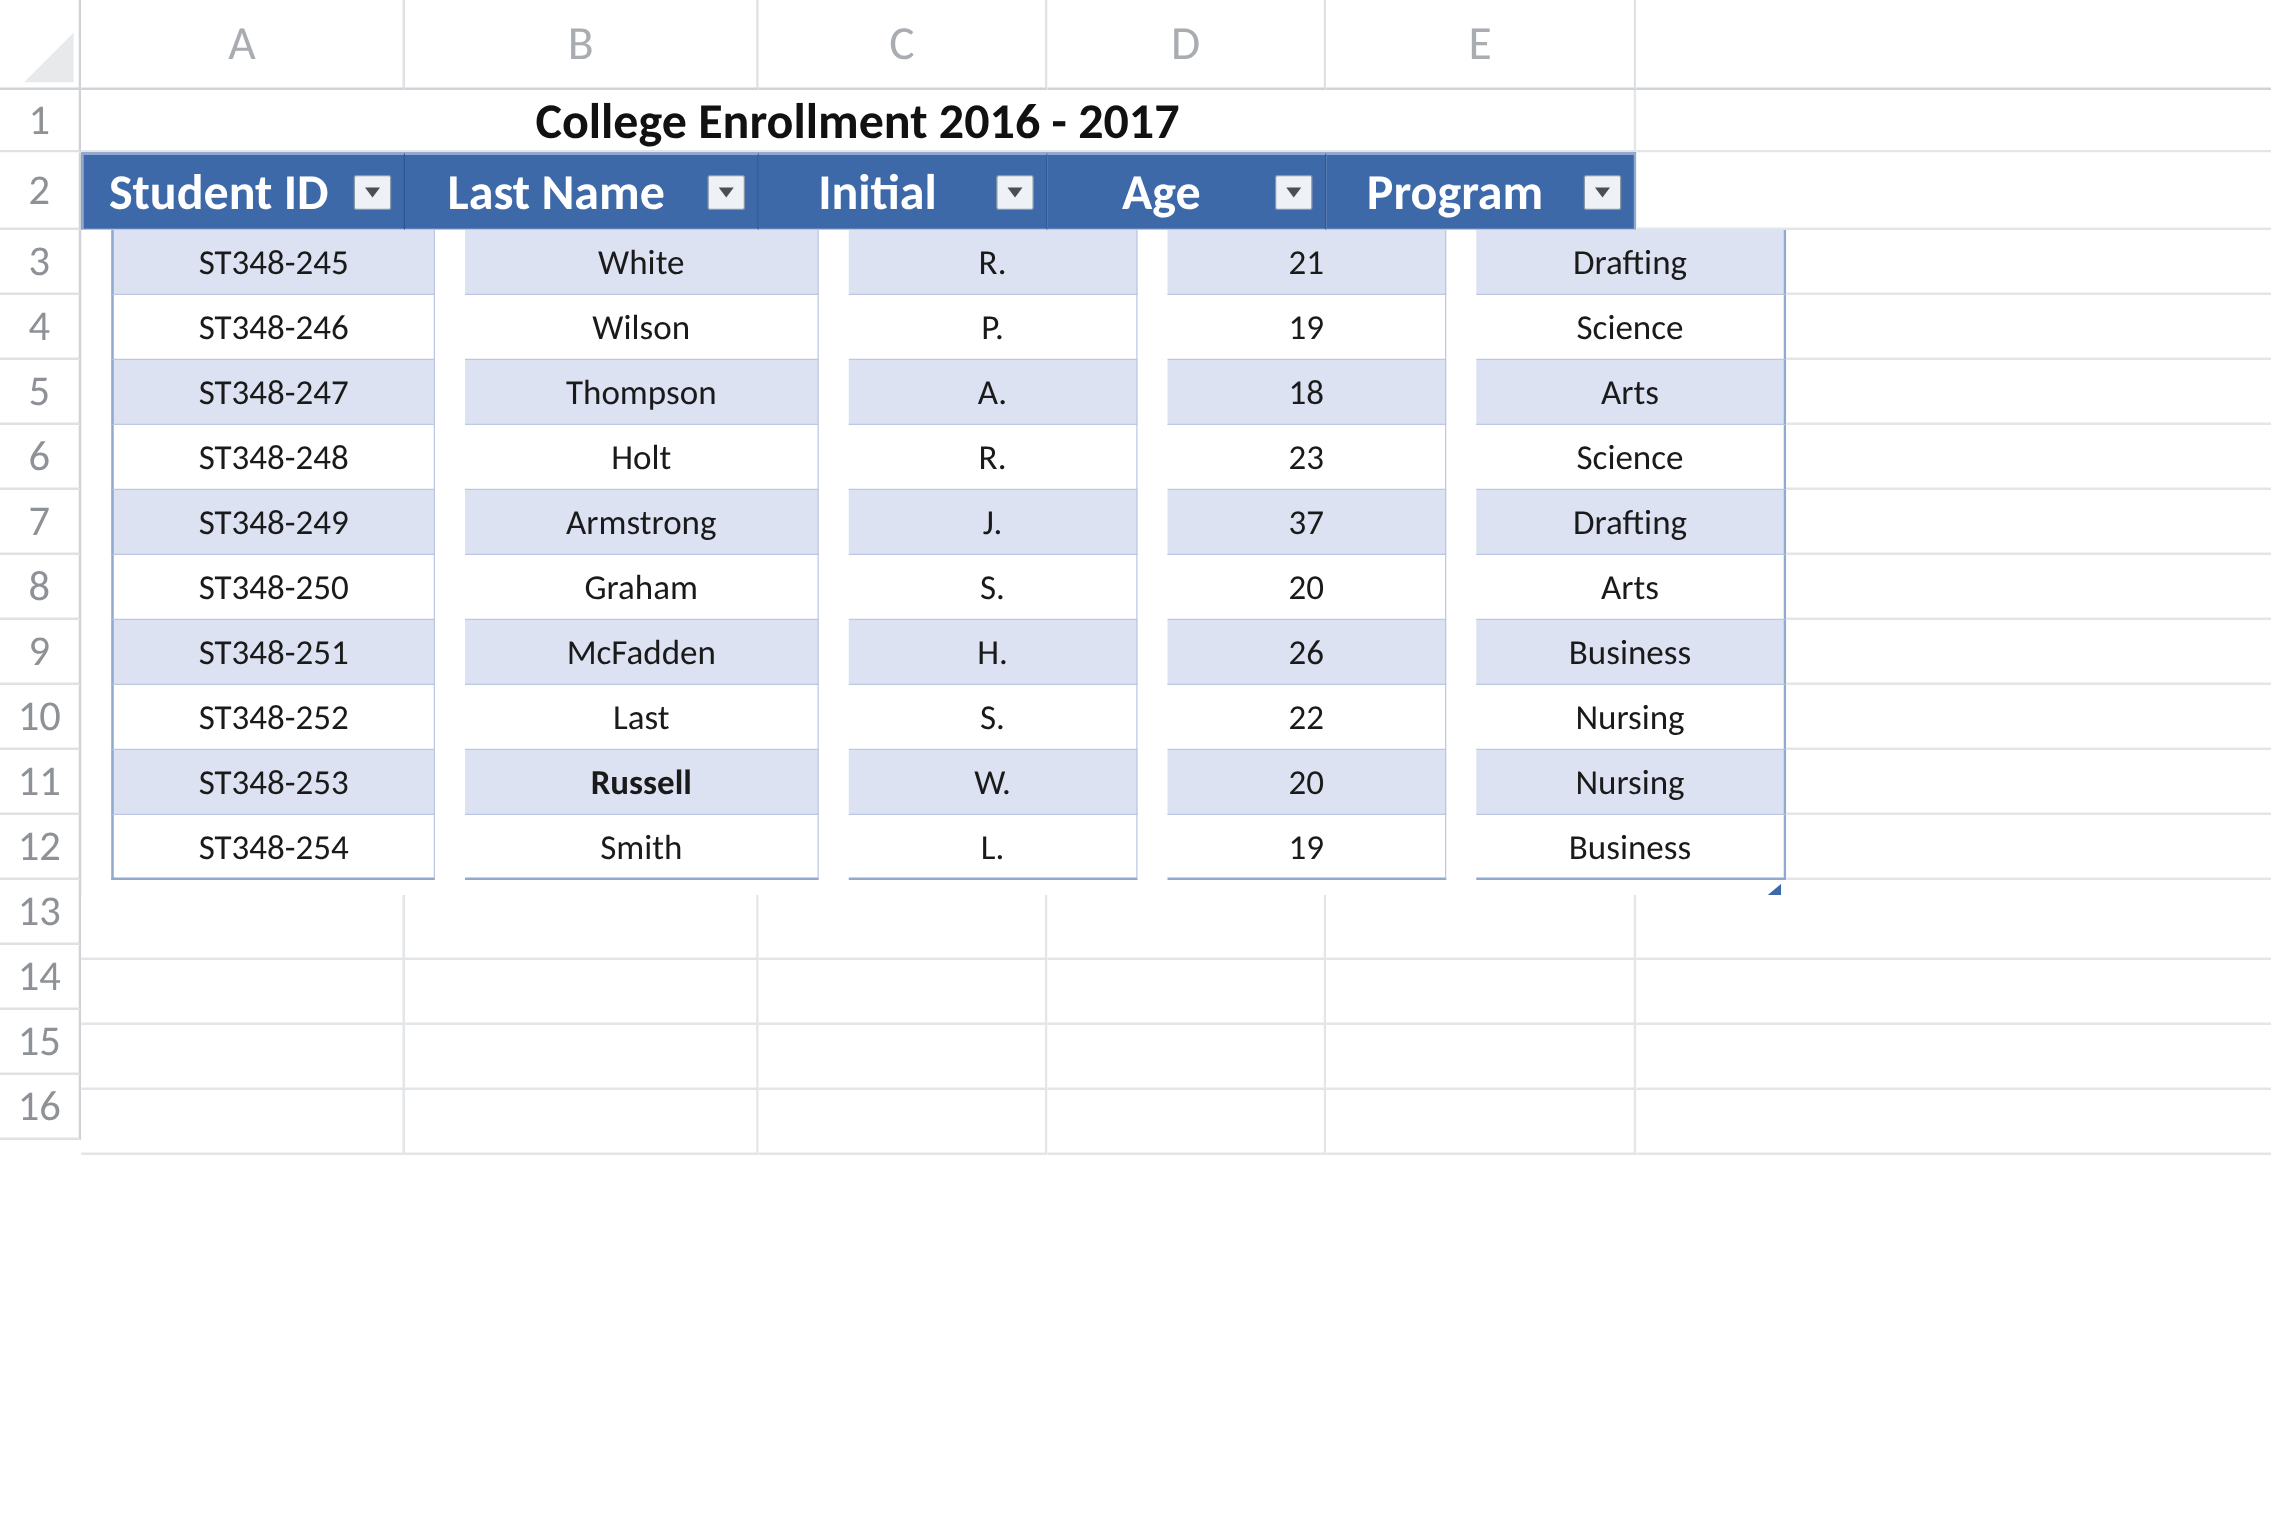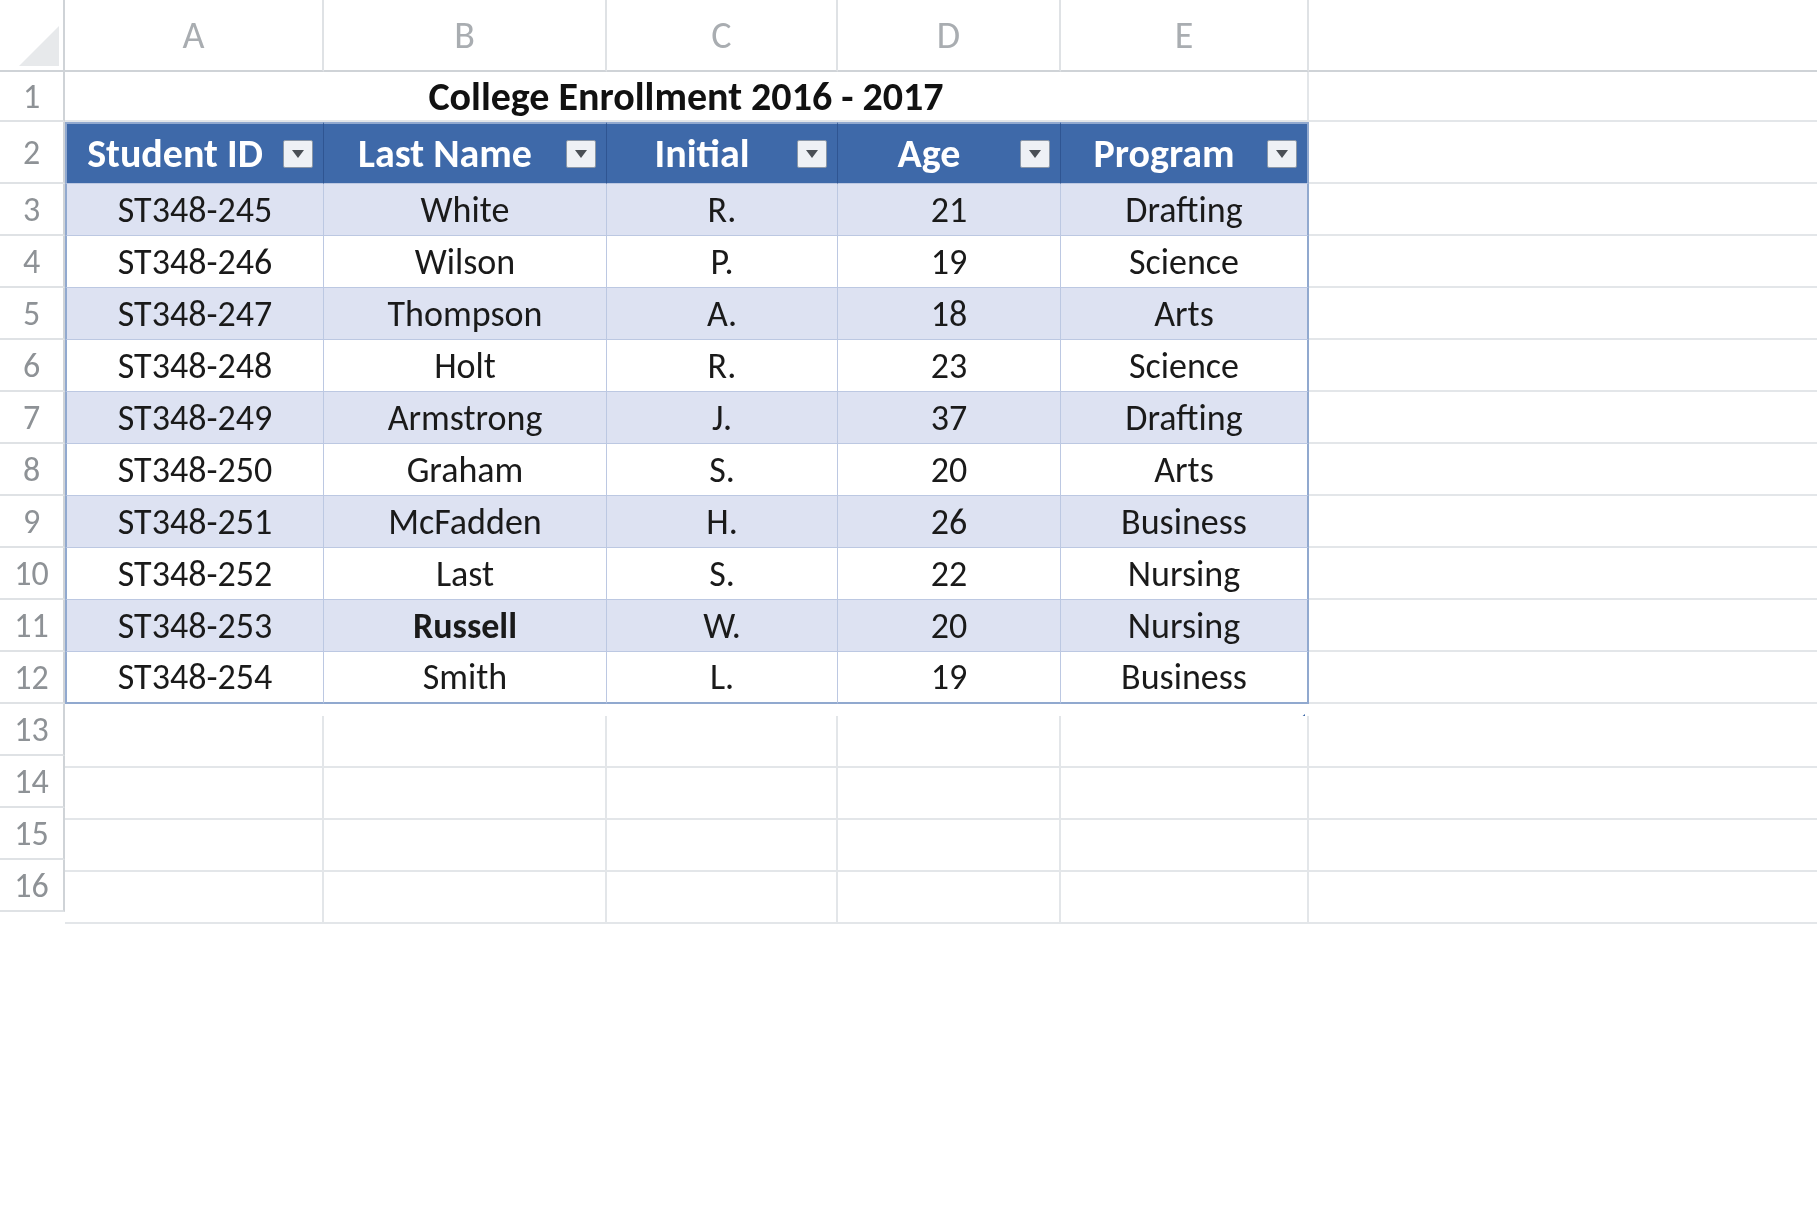--- a/index.html
+++ b/index.html
@@ -135,23 +135,24 @@
     background: #eef1f5;
     border: 1px solid #8a97a7;
     border-radius: 2px;
     display: flex;
     align-items: center;
     justify-content: center;
   }
   .filter-btn svg { display: block; }
   
   .data-cell {
-    font-size: 36px;
+    font-size: 28px;
     color: #1a1a1a;
     justify-content: center;
+    margin-left: 24px;
   }
   .band-even { background: #dde2f2; }
   .band-odd  { background: #ffffff; }
   .table-border-top    { border-top: 2px solid #91a9cf; }
   .table-border-left   { border-left: 2px solid #91a9cf; }
   .table-border-right  { border-right: 2px solid #91a9cf; }
   .table-border-bottom { border-bottom: 2px solid #91a9cf; }
   .inner-col-border { border-right: 1px solid #bcc8e2; }
   .inner-row-border { border-bottom: 1px solid #bcc8e2; }
 

